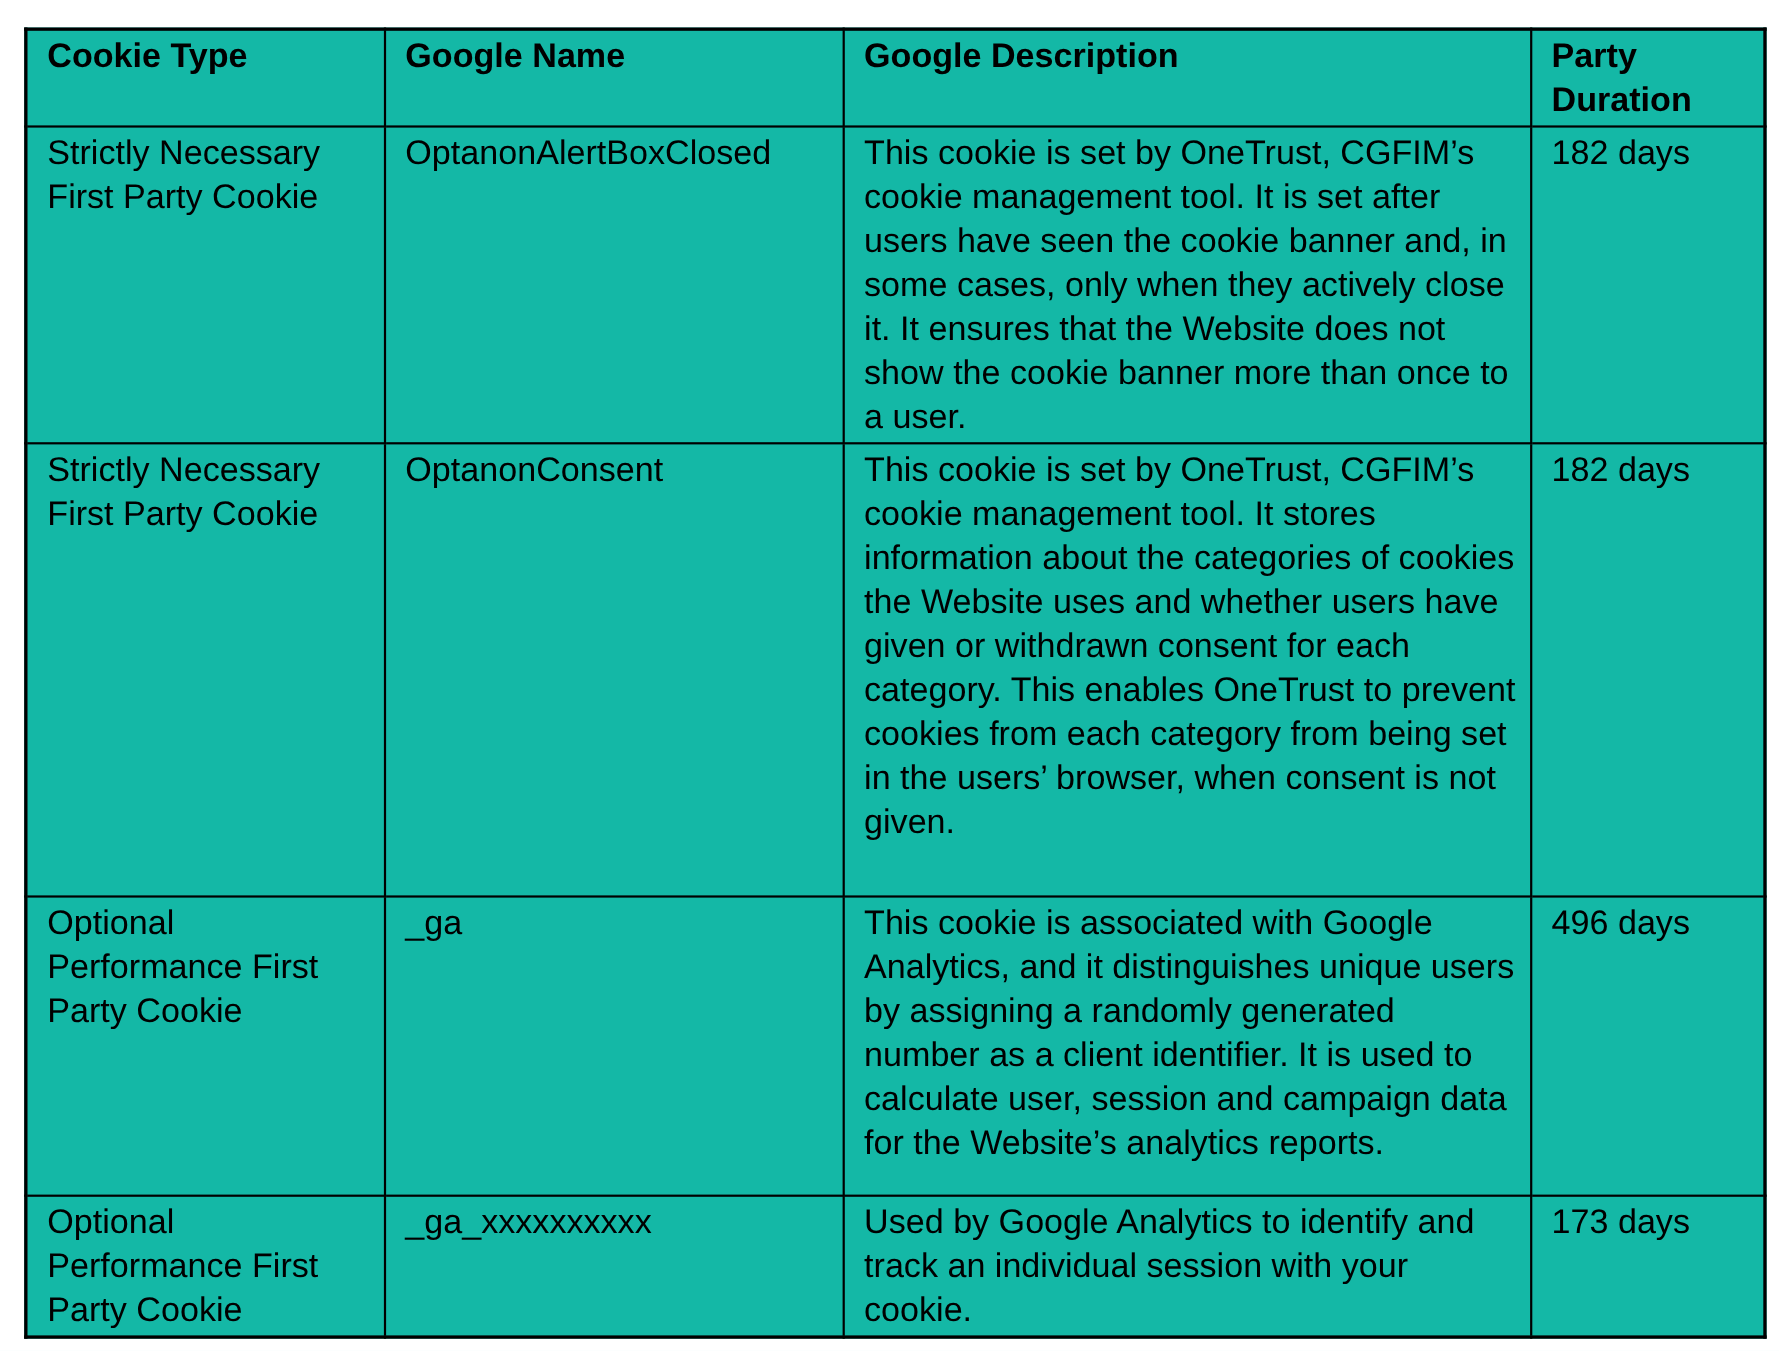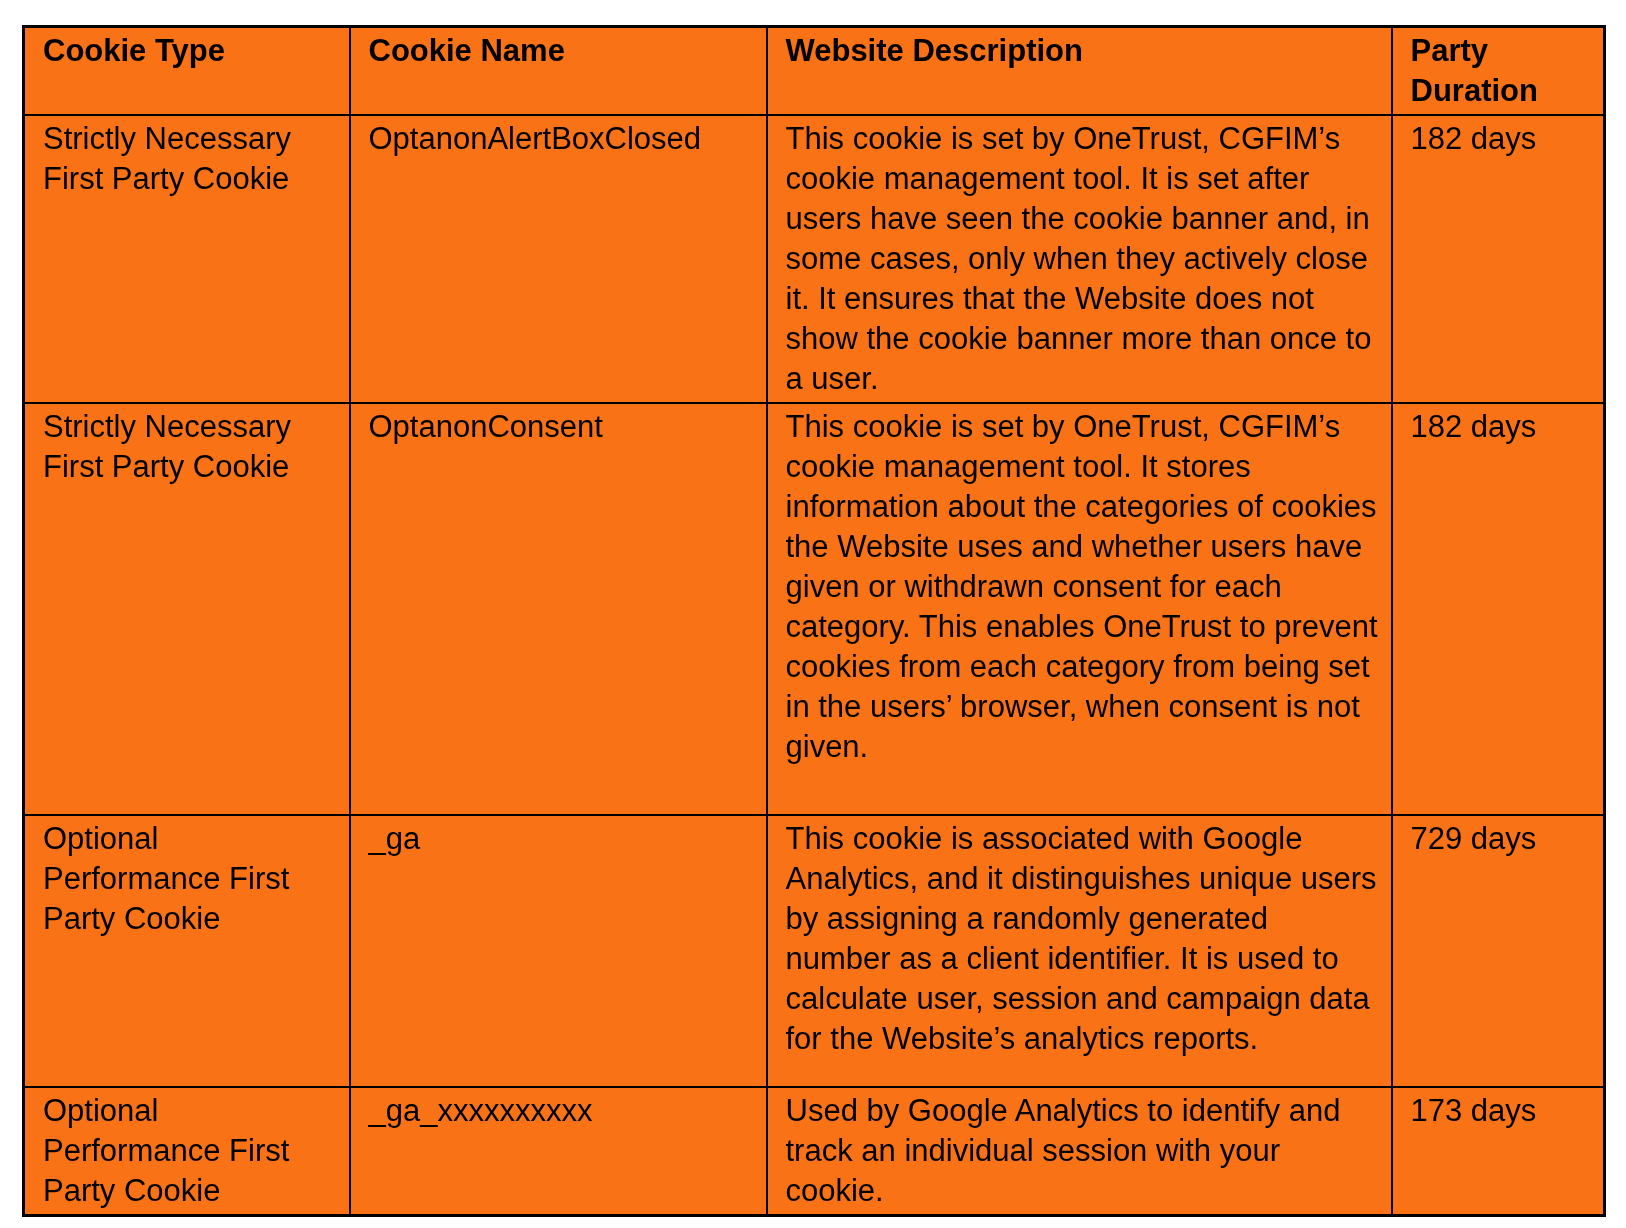--- a/index.html
+++ b/index.html
@@ -18,21 +18,21 @@
     background: #ffffff;
     overflow: hidden;
   }
   table.cookie-table {
     position: absolute;
     left: 22px;
     top: 25px;
     width: 1581px;
     border-collapse: collapse;
     table-layout: fixed;
-    background: #f97316;
+    background: #14b8a6;
     padding-left: 24px;
   }
   table.cookie-table, 
   table.cookie-table th, 
   table.cookie-table td {
     border: 2px solid #000000;
   }
   table.cookie-table {
     border-width: 3px;
   }
@@ -65,43 +65,43 @@
   <table class="cookie-table">
     <colgroup>
       <col class="c-type">
       <col class="c-name">
       <col class="c-desc">
       <col class="c-dur">
     </colgroup>
     <thead>
       <tr class="hdr">
         <th>Cookie Type</th>
-        <th>Cookie Name</th>
-        <th>Website Description</th>
+        <th>Google Name</th>
+        <th>Google Description</th>
         <th>Party Duration</th>
       </tr>
     </thead>
     <tbody>
       <tr class="r0">
         <td>Strictly Necessary First Party Cookie</td>
         <td>OptanonAlertBoxClosed</td>
         <td>This cookie is set by OneTrust, CGFIM’s cookie management tool. It is set after users have seen the cookie banner and, in some cases, only when they actively close it. It ensures that the Website does not show the cookie banner more than once to a user.</td>
         <td>182 days</td>
       </tr>
       <tr class="r1">
         <td>Strictly Necessary First Party Cookie</td>
         <td>OptanonConsent</td>
         <td>This cookie is set by OneTrust, CGFIM’s cookie management tool. It stores information about the categories of cookies the Website uses and whether users have given or withdrawn consent for each category. This enables OneTrust to prevent cookies from each category from being set in the users’ browser, when consent is not given.</td>
         <td>182 days</td>
       </tr>
       <tr class="r2">
         <td>Optional Performance First Party Cookie</td>
         <td>_ga</td>
         <td>This cookie is associated with Google Analytics, and it distinguishes unique users by assigning a randomly generated number as a client identifier. It is used to calculate user, session and campaign data for the Website’s analytics reports.</td>
-        <td>729 days</td>
+        <td>496 days</td>
       </tr>
       <tr class="r3">
         <td>Optional Performance First Party Cookie</td>
         <td>_ga_xxxxxxxxxx</td>
         <td>Used by Google Analytics to identify and track an individual session with your cookie.</td>
         <td>173 days</td>
       </tr>
     </tbody>
   </table>
 </div>

